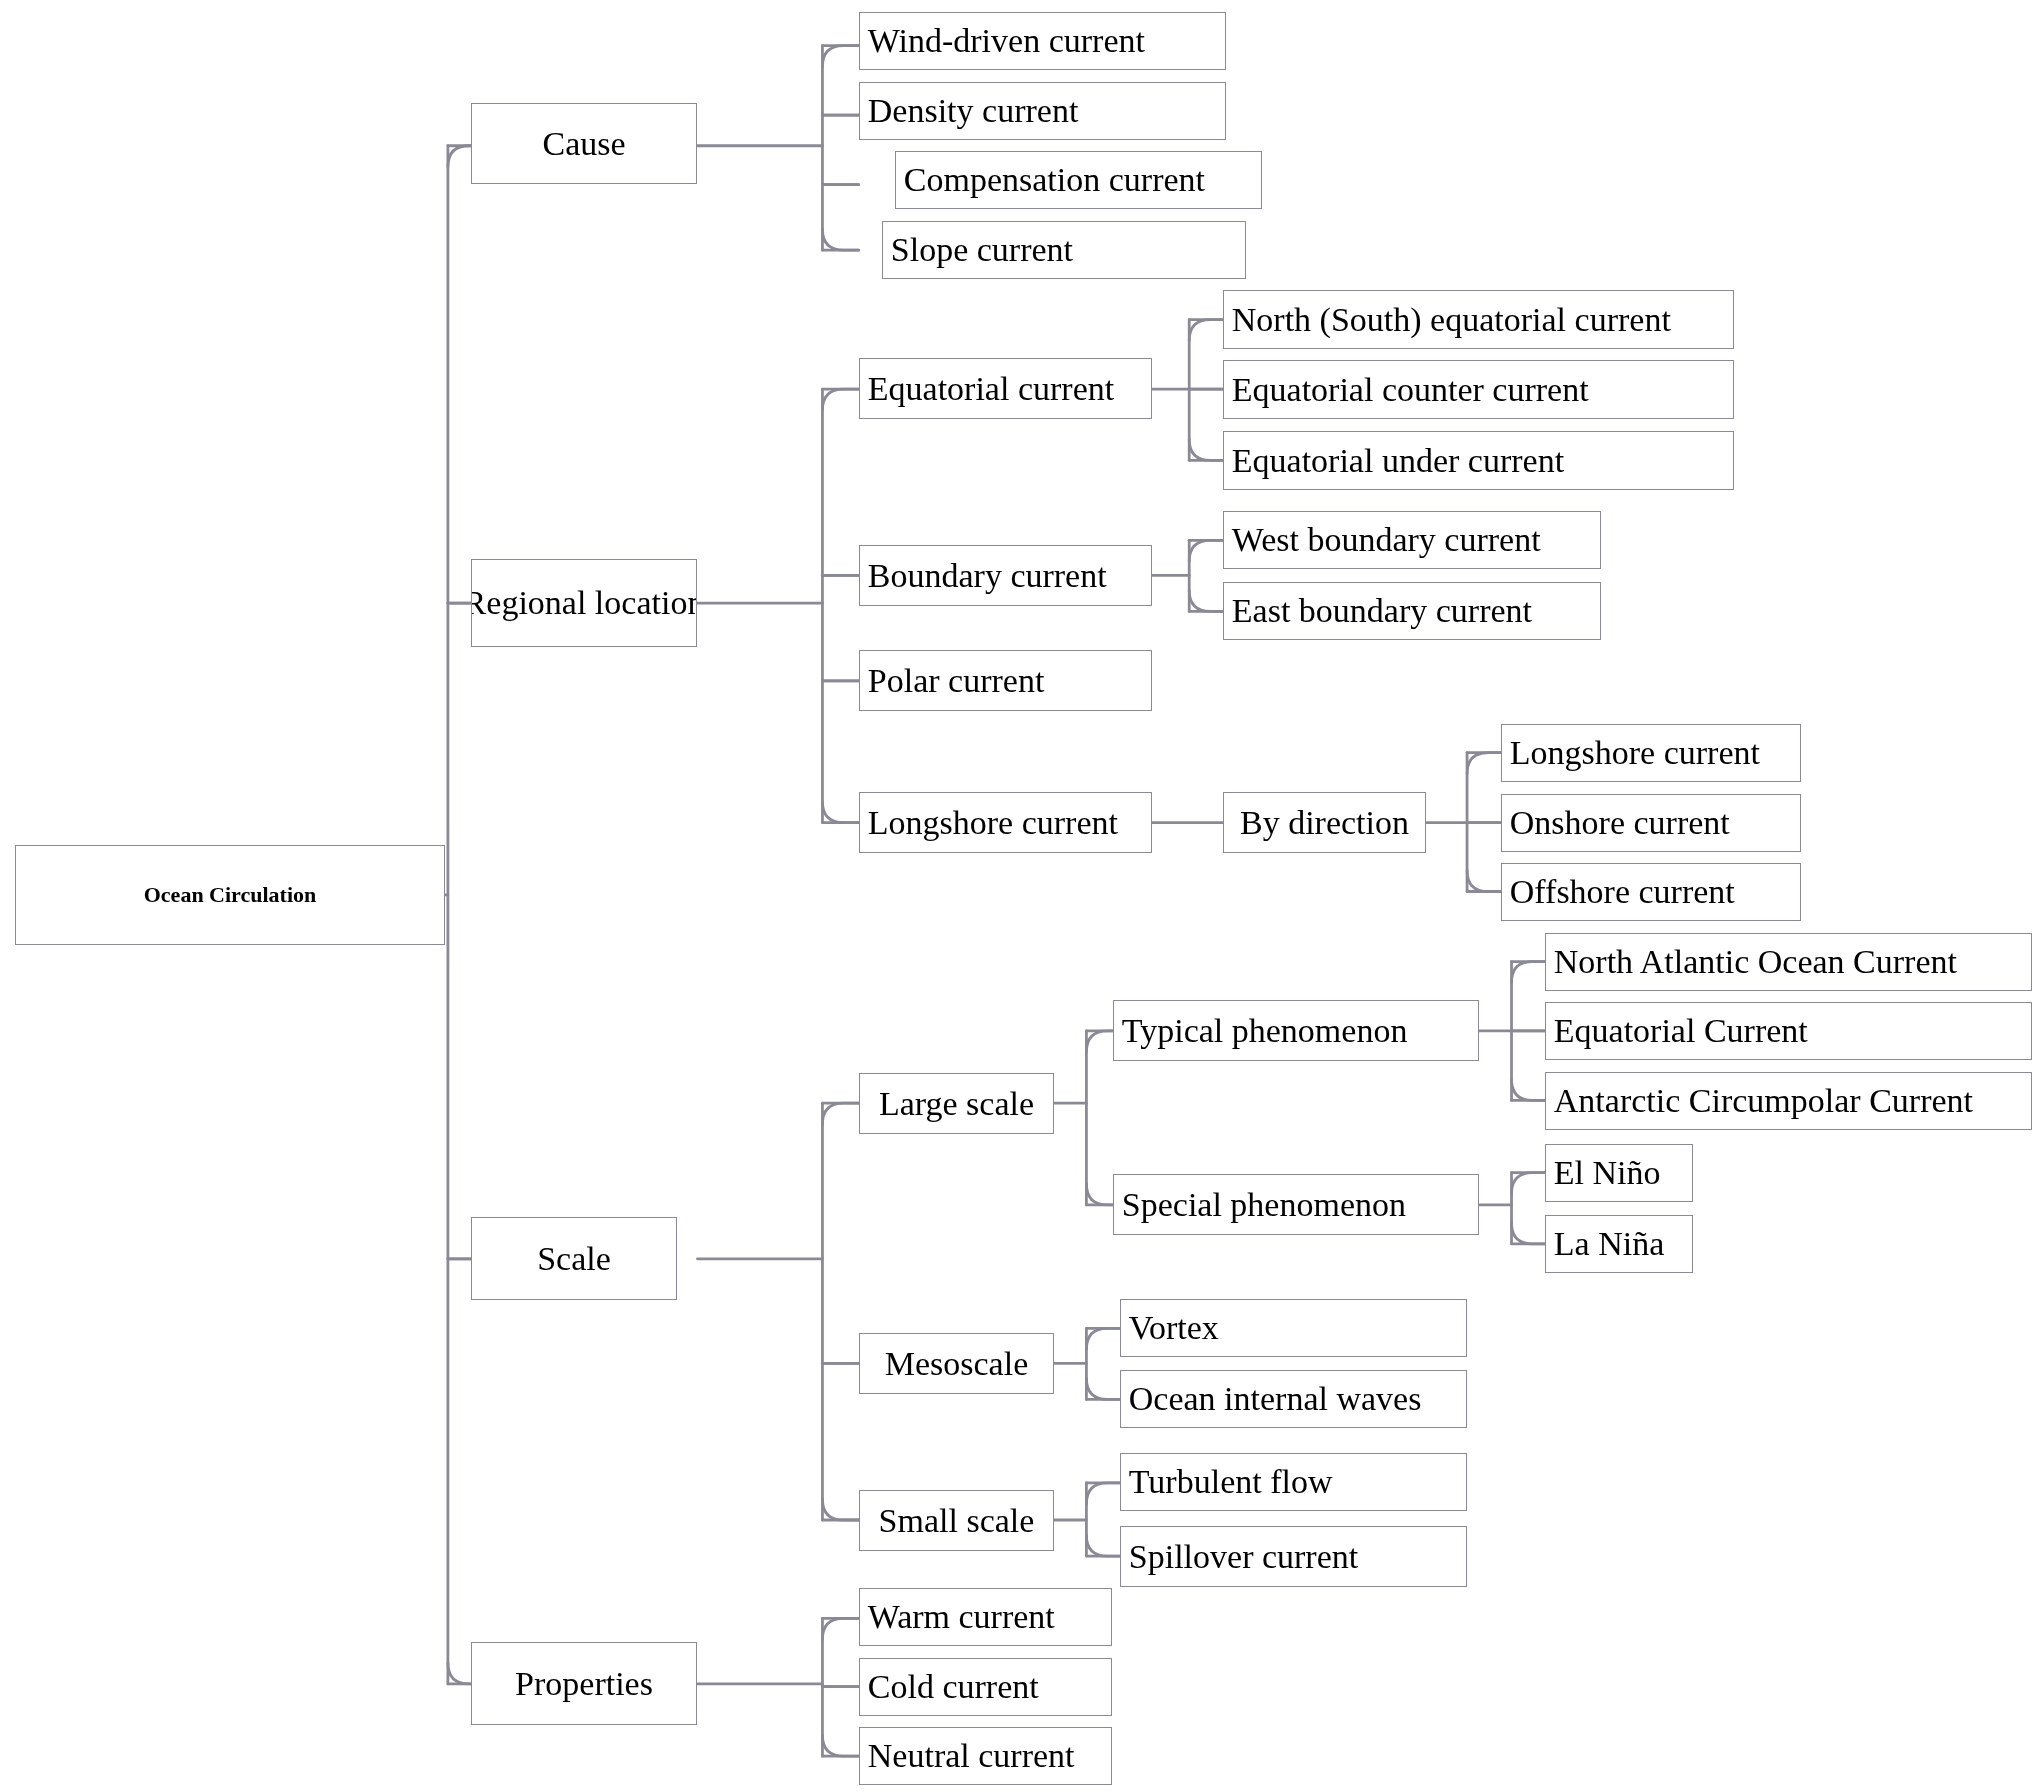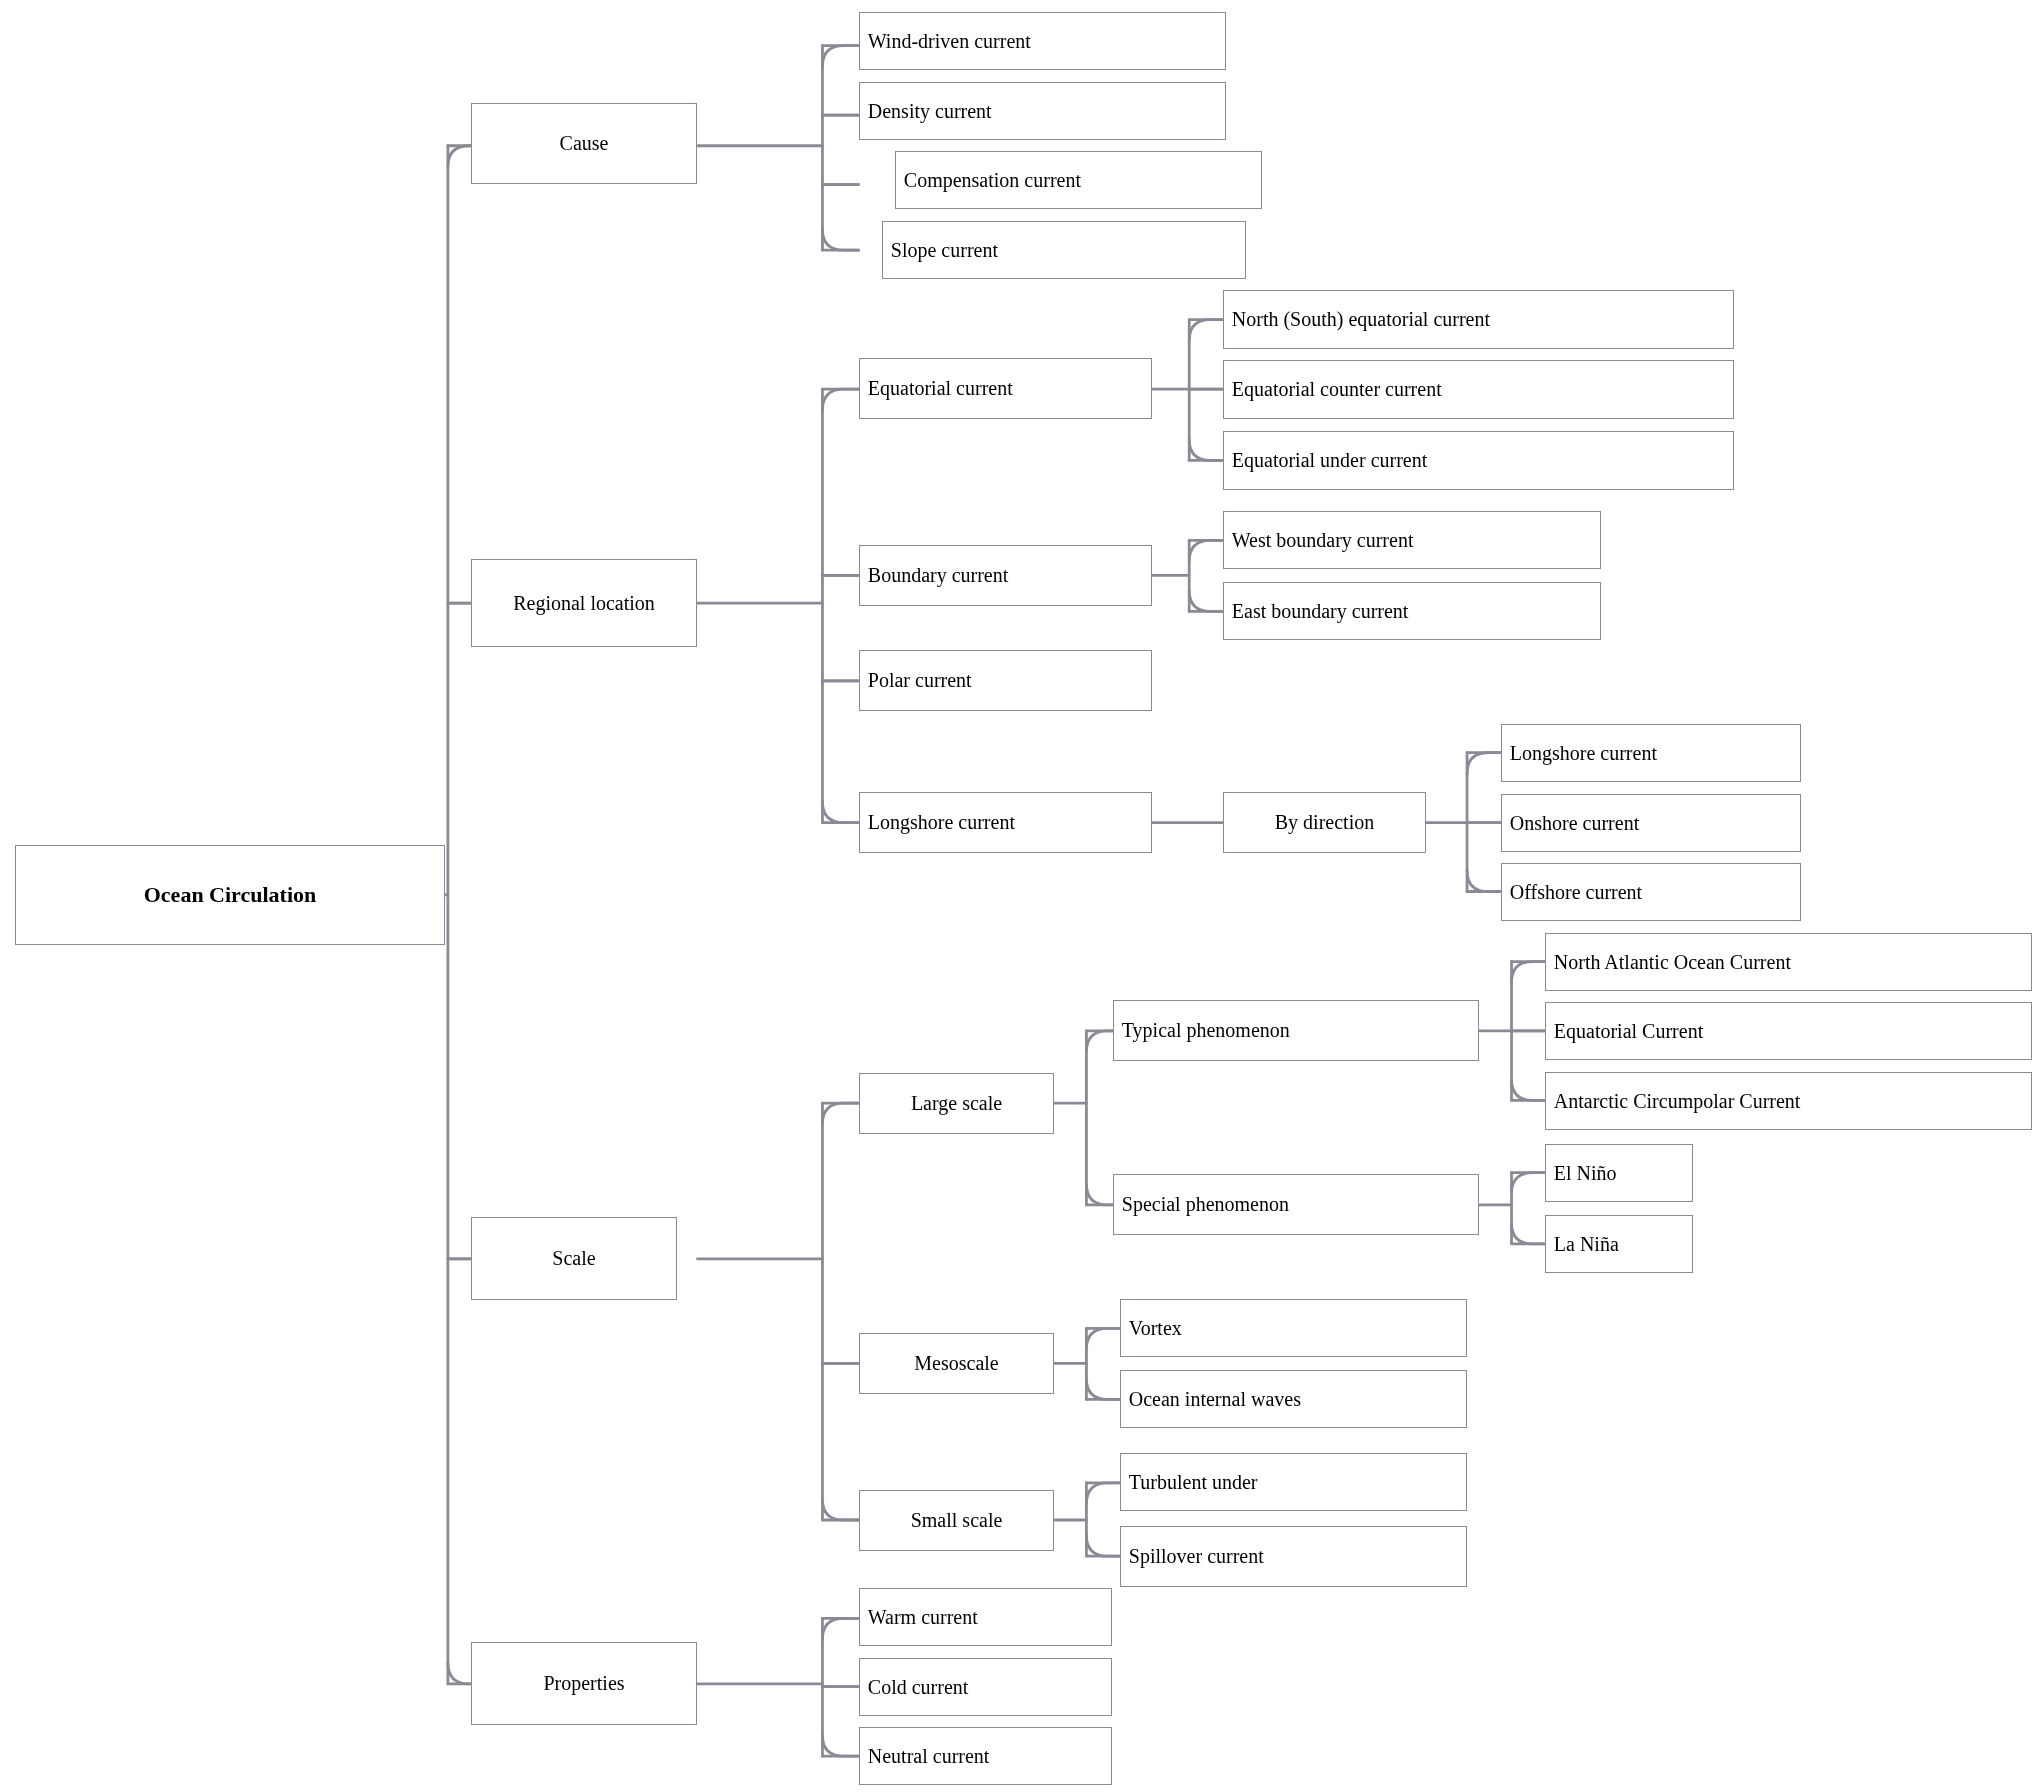--- a/index.html
+++ b/index.html
@@ -24,21 +24,21 @@
     pointer-events: none;
   }
   .node {
     position: absolute;
     box-sizing: border-box;
     background: #ffffff;
     border: 1.7px solid #8a8a96;
     display: flex;
     align-items: center;
     color: #000000;
-    font-size: 20px;
+    font-size: 34px;
     line-height: 1.05;
     white-space: nowrap;
     overflow: hidden;
   }
   .node > .label {
     padding: 0 7.8px;
   }
   .node.center-text {
     justify-content: center;
   }
@@ -288,21 +288,21 @@
   </div>
 
   <div class="node" style="left:1120px; top:1299px; width:347px; height:58px;">
     <span class="label">Vortex</span>
   </div>
   <div class="node" style="left:1120px; top:1370px; width:347px; height:58px;">
     <span class="label">Ocean internal waves</span>
   </div>
 
   <div class="node" style="left:1120px; top:1453px; width:347px; height:58px;">
-    <span class="label">Turbulent under</span>
+    <span class="label">Turbulent flow</span>
   </div>
   <div class="node" style="left:1120px; top:1526px; width:347px; height:61px;">
     <span class="label">Spillover current</span>
   </div>
 
   <div class="node" style="left:859px; top:1588px; width:253px; height:58px;">
     <span class="label">Warm current</span>
   </div>
   <div class="node" style="left:859px; top:1658px; width:253px; height:58px;">
     <span class="label">Cold current</span>

